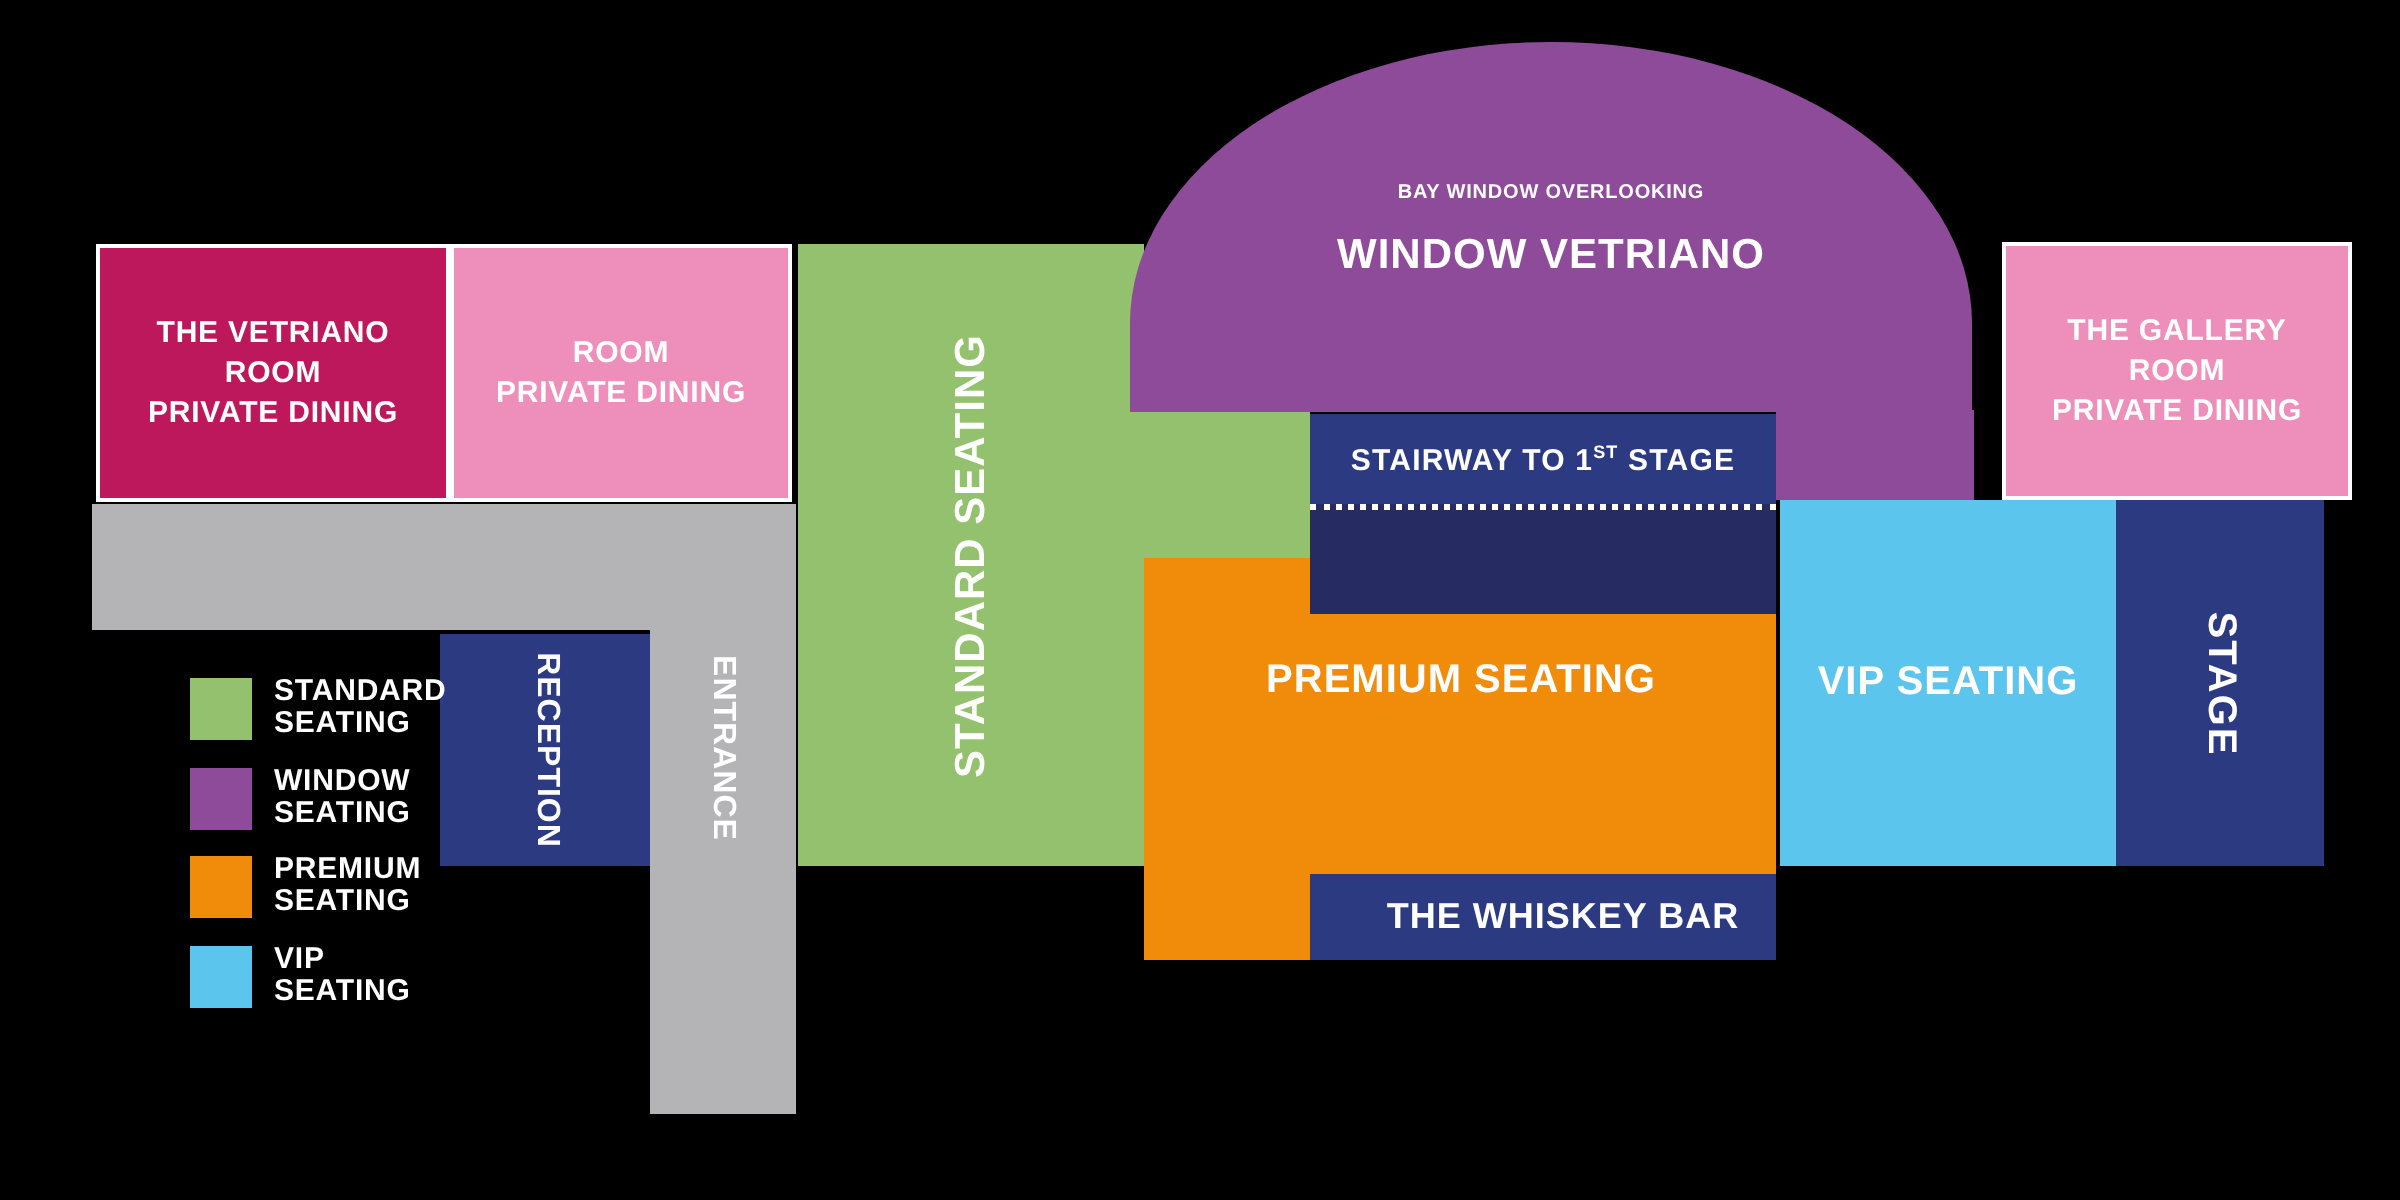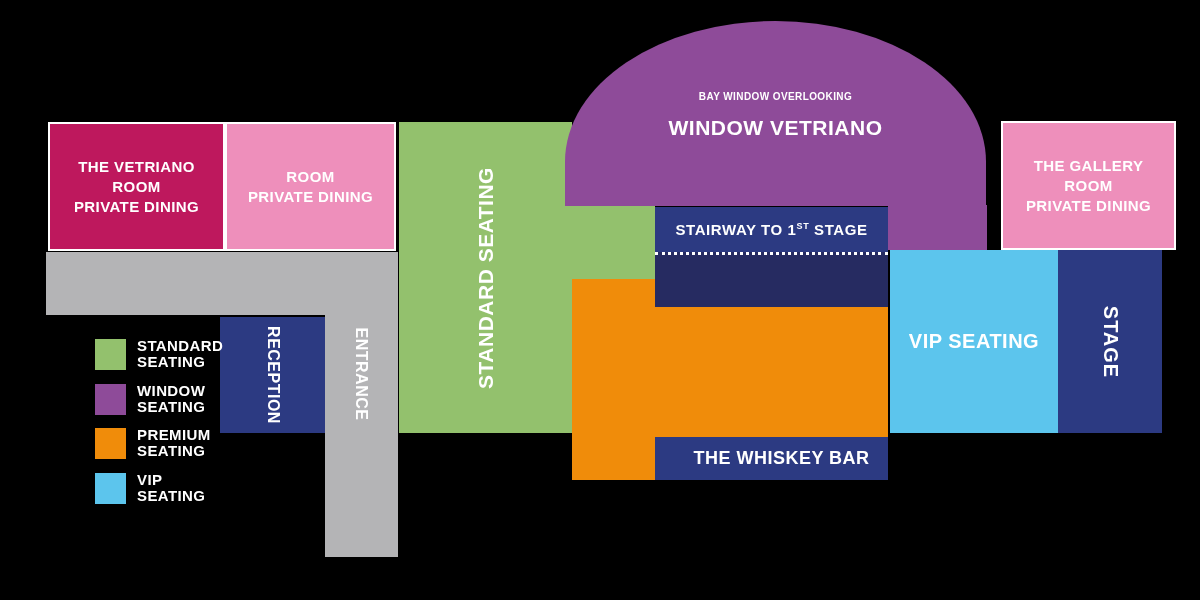--- a/index.html
+++ b/index.html
@@ -142,20 +142,21 @@
   </div>
   <div class="region purple-right" style="background-color: rgb(142, 75, 153);"></div>
 
   <div class="region stair-top" style="background-color: rgb(44, 58, 130);">
     <span><span>STAIRWAY TO 1</span><span class="sup">ST</span><span> STAGE</span></span>
   </div>
   <div class="region stair-bottom" style="background-color: rgb(38, 43, 97);"></div>
 
   <div class="region orange-left" style="background-color: rgb(240, 140, 10);"></div>
   <div class="region orange-main" style="background-color: rgb(240, 140, 10);"></div>
+  <div class="region premium-label">PREMIUM SEATING</div>
 
   <div class="region whiskey" style="background-color: rgb(44, 58, 130);">
     <span>THE WHISKEY BAR</span>
   </div>
 
   <div class="region vip" style="background-color: rgb(92, 197, 237); text-align: right;">
     <span>VIP SEATING</span>
   </div>
 
   <div class="region stage" style="background-color: rgb(44, 58, 130);">

